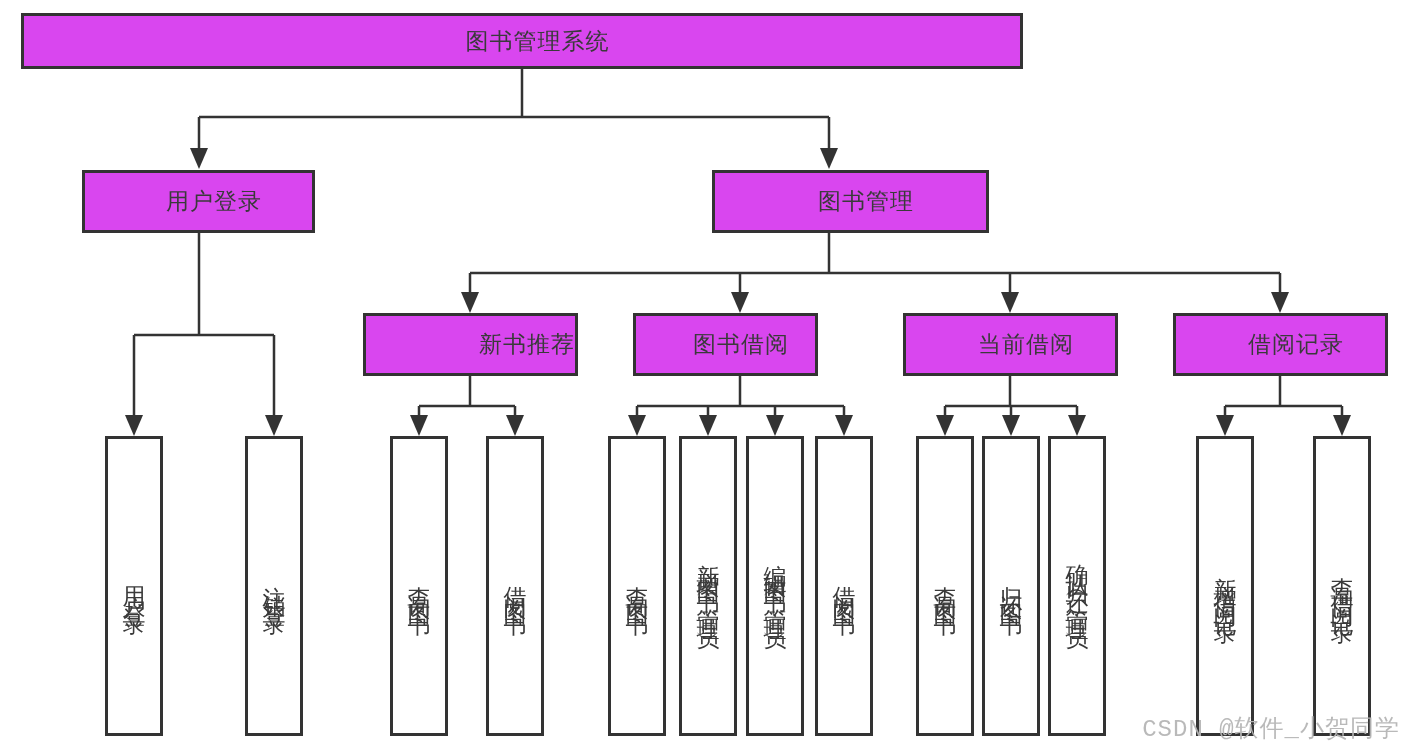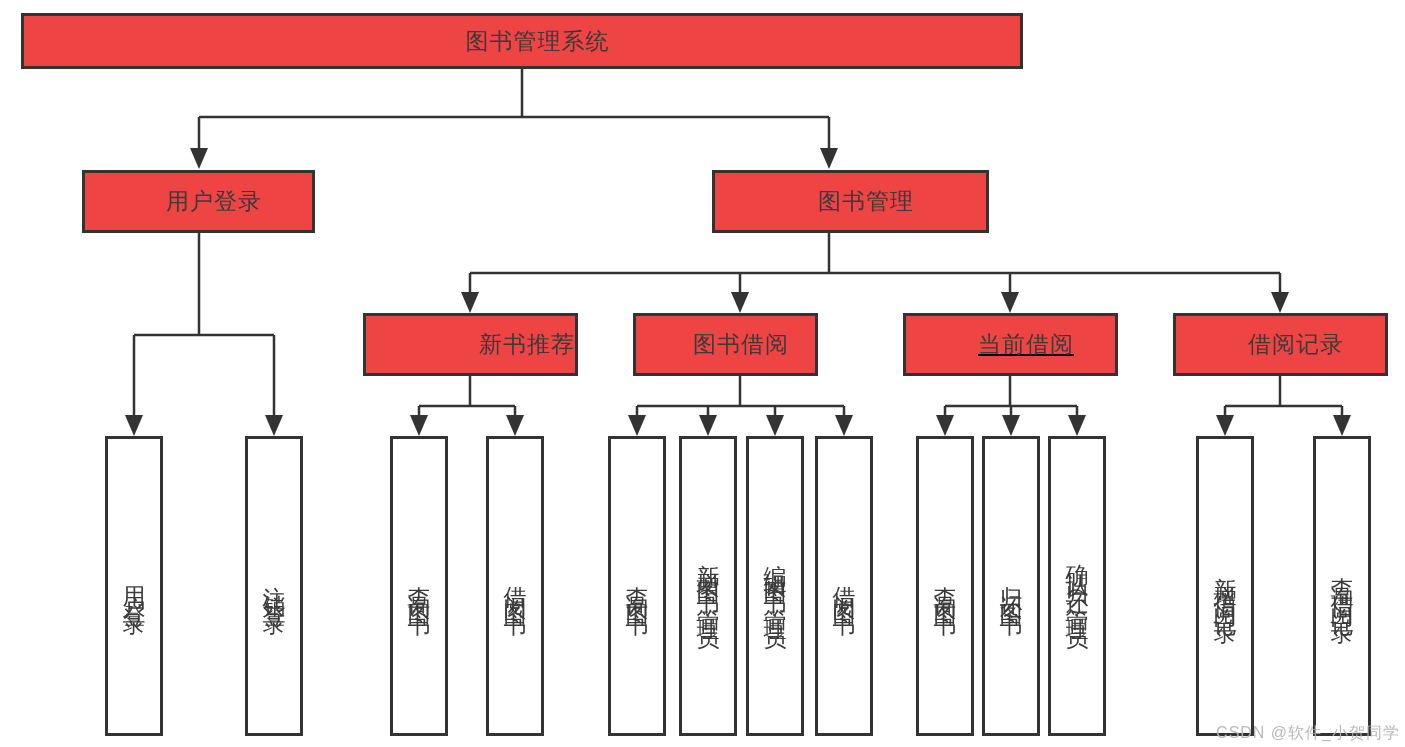--- a/index.html
+++ b/index.html
@@ -18,21 +18,21 @@
   .connector-svg {
     position: absolute;
     left: 0;
     top: 0;
     z-index: 0;
   }
   .box {
     position: absolute;
     box-sizing: border-box;
     border: 3px solid #333333;
-    background: #ef4444;
+    background: #d946ef;
     display: flex;
     align-items: center;
     justify-content: center;
     z-index: 1;
     padding-left: 31px;
   }
   .box .lbl {
     color: #3a3a3a;
     font-size: 23px;
     letter-spacing: 1px;
@@ -59,23 +59,24 @@
     letter-spacing: 9px;
     line-height: 1;
     white-space: nowrap;
   }
   .watermark {
     position: absolute;
     right: 5px;
     bottom: 3px;
     z-index: 5;
     color: rgba(181, 181, 181, 0.95);
-    font-size: 16px;
+    font-size: 24px;
     letter-spacing: 1px;
     white-space: nowrap;
+    font-family: Liberation Mono, monospace;
   }
 </style>
 </head>
 <body>
 
 <div class="diagram">
 
   <svg class="connector-svg" width="1405" height="747" viewBox="0 0 1405 747">
     <path fill="none" stroke="#333333" stroke-width="2.5" d="M522 69 V117 M199 117 H829 M199 117 V152 M829 117 V152
          M199 233 V335 M134 335 H274 M134 335 V419 M274 335 V419
@@ -117,21 +118,21 @@
   <div class="box" style="left:712px; top:170px; width:277px; height:63px;">
     <span class="lbl">图书管理</span>
   </div>
 
   <div class="box" style="left:363px; top:313px; width:215px; height:63px;justify-content:flex-end;">
     <span class="lbl">新书推荐</span>
   </div>
   <div class="box" style="left:633px; top:313px; width:185px; height:63px;">
     <span class="lbl">图书借阅</span>
   </div>
-  <div class="box" style="left:903px; top:313px; width:215px; height:63px;text-decoration:underline;">
+  <div class="box" style="left:903px; top:313px; width:215px; height:63px;">
     <span class="lbl">当前借阅</span>
   </div>
   <div class="box" style="left:1173px; top:313px; width:215px; height:63px;">
     <span class="lbl">借阅记录</span>
   </div>
 
   <div class="vbox" style="left:105px;">
     <span class="lbl">用户登录</span>
   </div>
   <div class="vbox" style="left:245px;">

